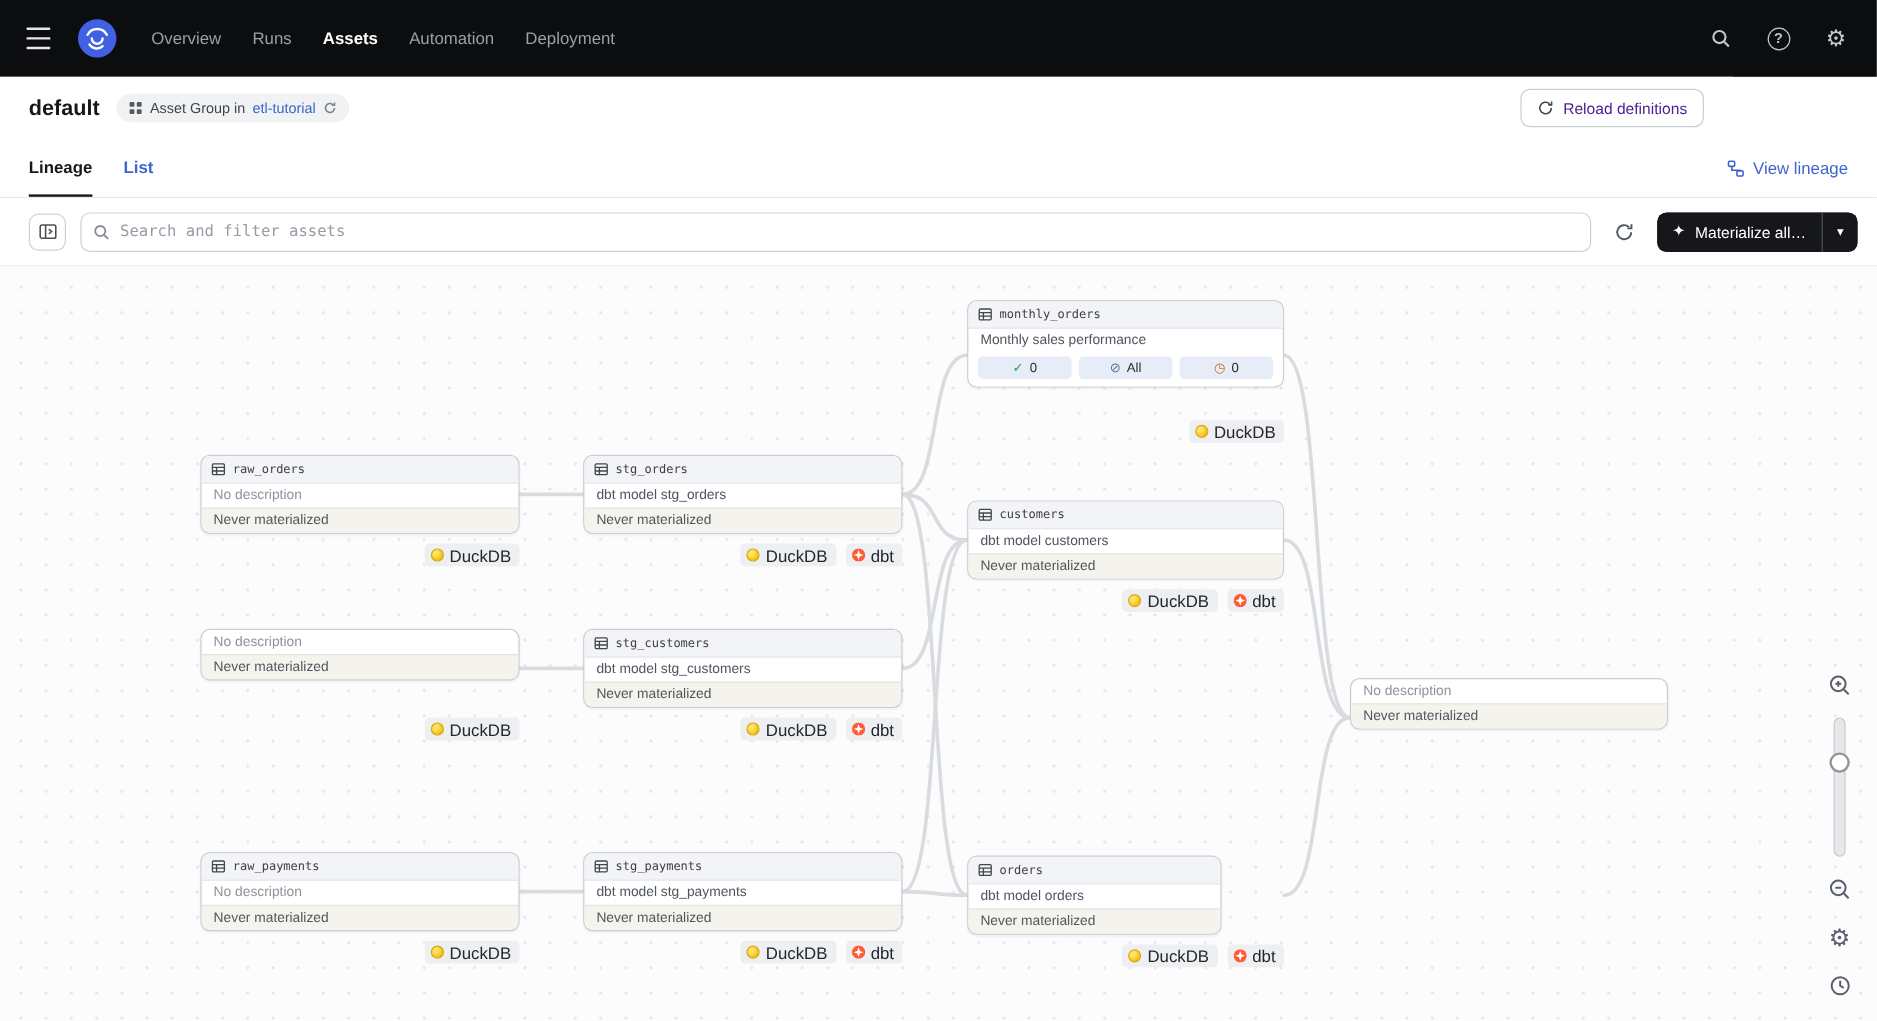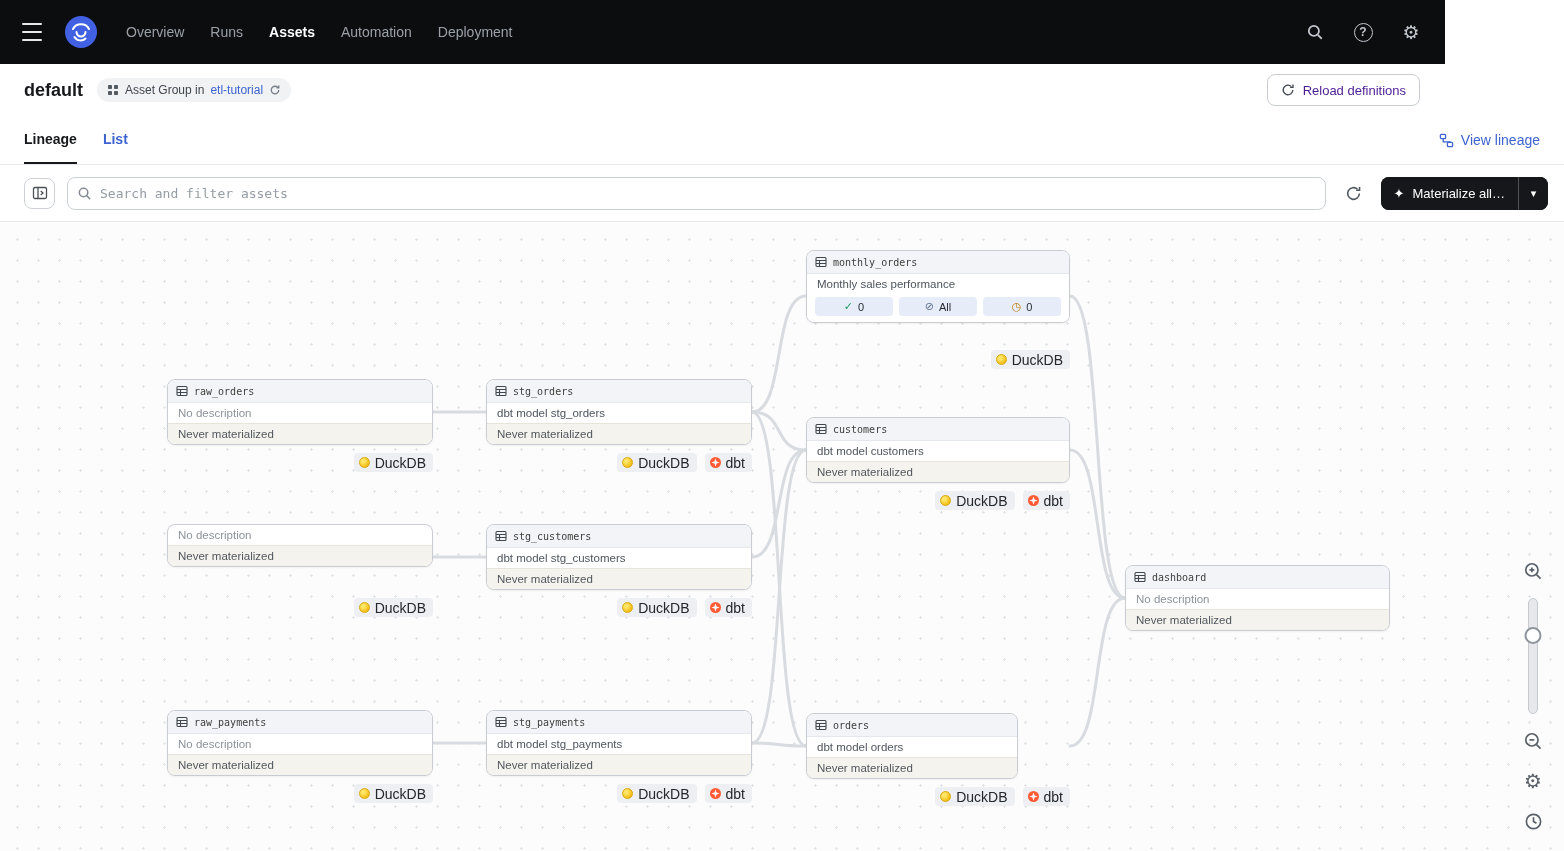--- a/index.html
+++ b/index.html
@@ -1,21 +1,21 @@
 <!DOCTYPE html>
 <html><head>
 <meta charset="utf-8">
 <style>
   * { margin:0; padding:0; box-sizing:border-box; }
   html,body { width:1564px; height:851px; overflow:hidden; background:#fff;
     font-family:"Liberation Sans", sans-serif; }
   .glyph { font-family:"DejaVu Sans", sans-serif; }
 
   
-  .navbar { position:absolute; top:0; left:0; width:1445px; height:64px; background:#0C0D0F;
+  .navbar { position:absolute; top:0; left:0; width:1564px; height:64px; background:#0C0D0F;
     display:flex; align-items:center; padding:0 22px; }
   .hamburger { width:24px; height:18px; display:flex; flex-direction:column; justify-content:space-between;
     background:none; border:none; cursor:pointer; }
   .hamburger span { display:block; height:2px; width:20px; background:#E6E8EA; border-radius:1px; }
   .logo { margin-left:18px; width:34px; height:34px; display:flex; }
   .nav-links { display:flex; align-items:center; gap:26px; margin-left:28px; }
   .nav-link { font-size:14px; color:#9AA0A6; text-decoration:none; cursor:pointer; }
   .nav-link.active { color:#FFFFFF; font-weight:700; }
   .nav-icons { margin-left:auto; display:flex; align-items:center; gap:24px; }
   .nav-icon-btn { background:none; border:none; cursor:pointer; color:#C2C7CD; display:flex;
@@ -358,27 +358,20 @@
         </span>
         <span class="tag">
           <svg width="11" height="11" viewBox="0 0 11 11">
             <circle cx="5.5" cy="5.5" r="5.5" fill="#FF5C35"></circle>
             <path d="M5.5 1.4 6.6 4.4 9.6 5.5 6.6 6.6 5.5 9.6 4.4 6.6 1.4 5.5 4.4 4.4Z" fill="#fff"></path>
           </svg>
           <span>dbt</span>
         </span>
       </div>
       <div class="asset-node" style="left: 1125px; top: 343px; width: 265px;">
-        <div class="node-header">
-          <svg width="12" height="12" viewBox="0 0 12 12" fill="none" stroke="#41474E" stroke-width="1.1">
-            <rect x="1" y="1.5" width="10" height="9" rx="1"></rect>
-            <path d="M1 4.5h10M4.5 4.5v6M1 7.5h10"></path>
-          </svg>
-          <span class="node-name">dashboard</span>
-        </div>
         <div class="node-desc muted">No description</div>
         <div class="node-status">Never materialized</div>
       </div>
       <div class="asset-node" style="left: 167px; top: 488px; width: 266px;">
         <div class="node-header">
           <svg width="12" height="12" viewBox="0 0 12 12" fill="none" stroke="#41474E" stroke-width="1.1">
             <rect x="1" y="1.5" width="10" height="9" rx="1"></rect>
             <path d="M1 4.5h10M4.5 4.5v6M1 7.5h10"></path>
           </svg>
           <span class="node-name">raw_payments</span>

